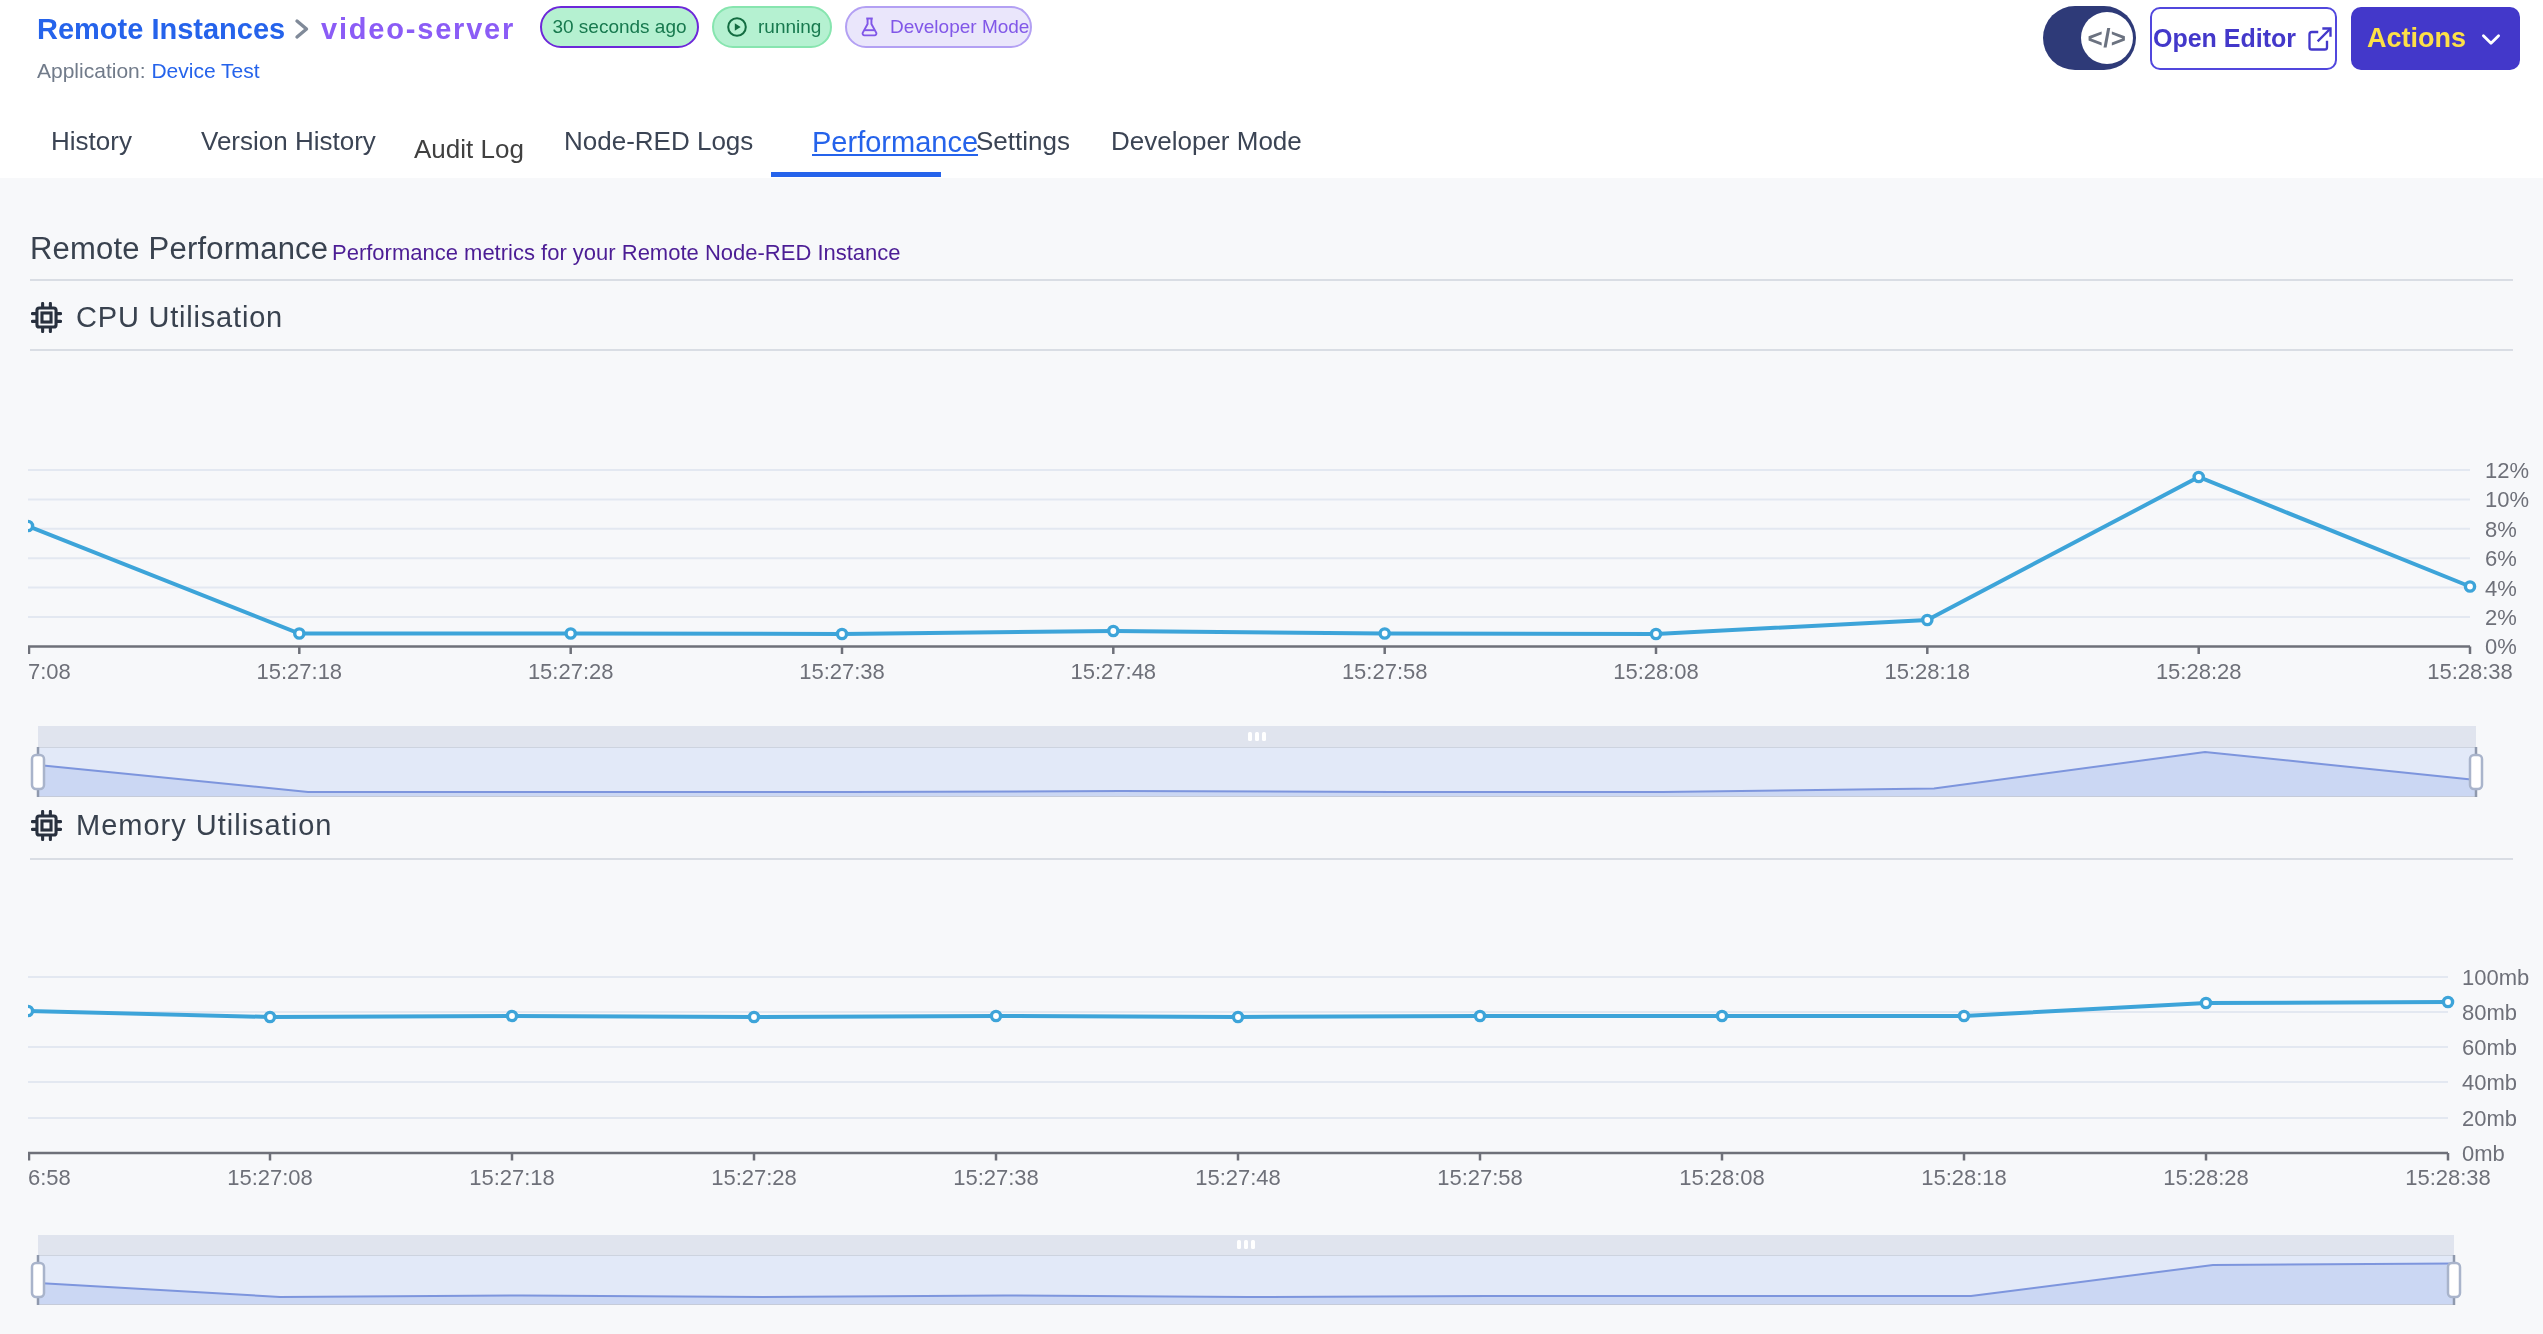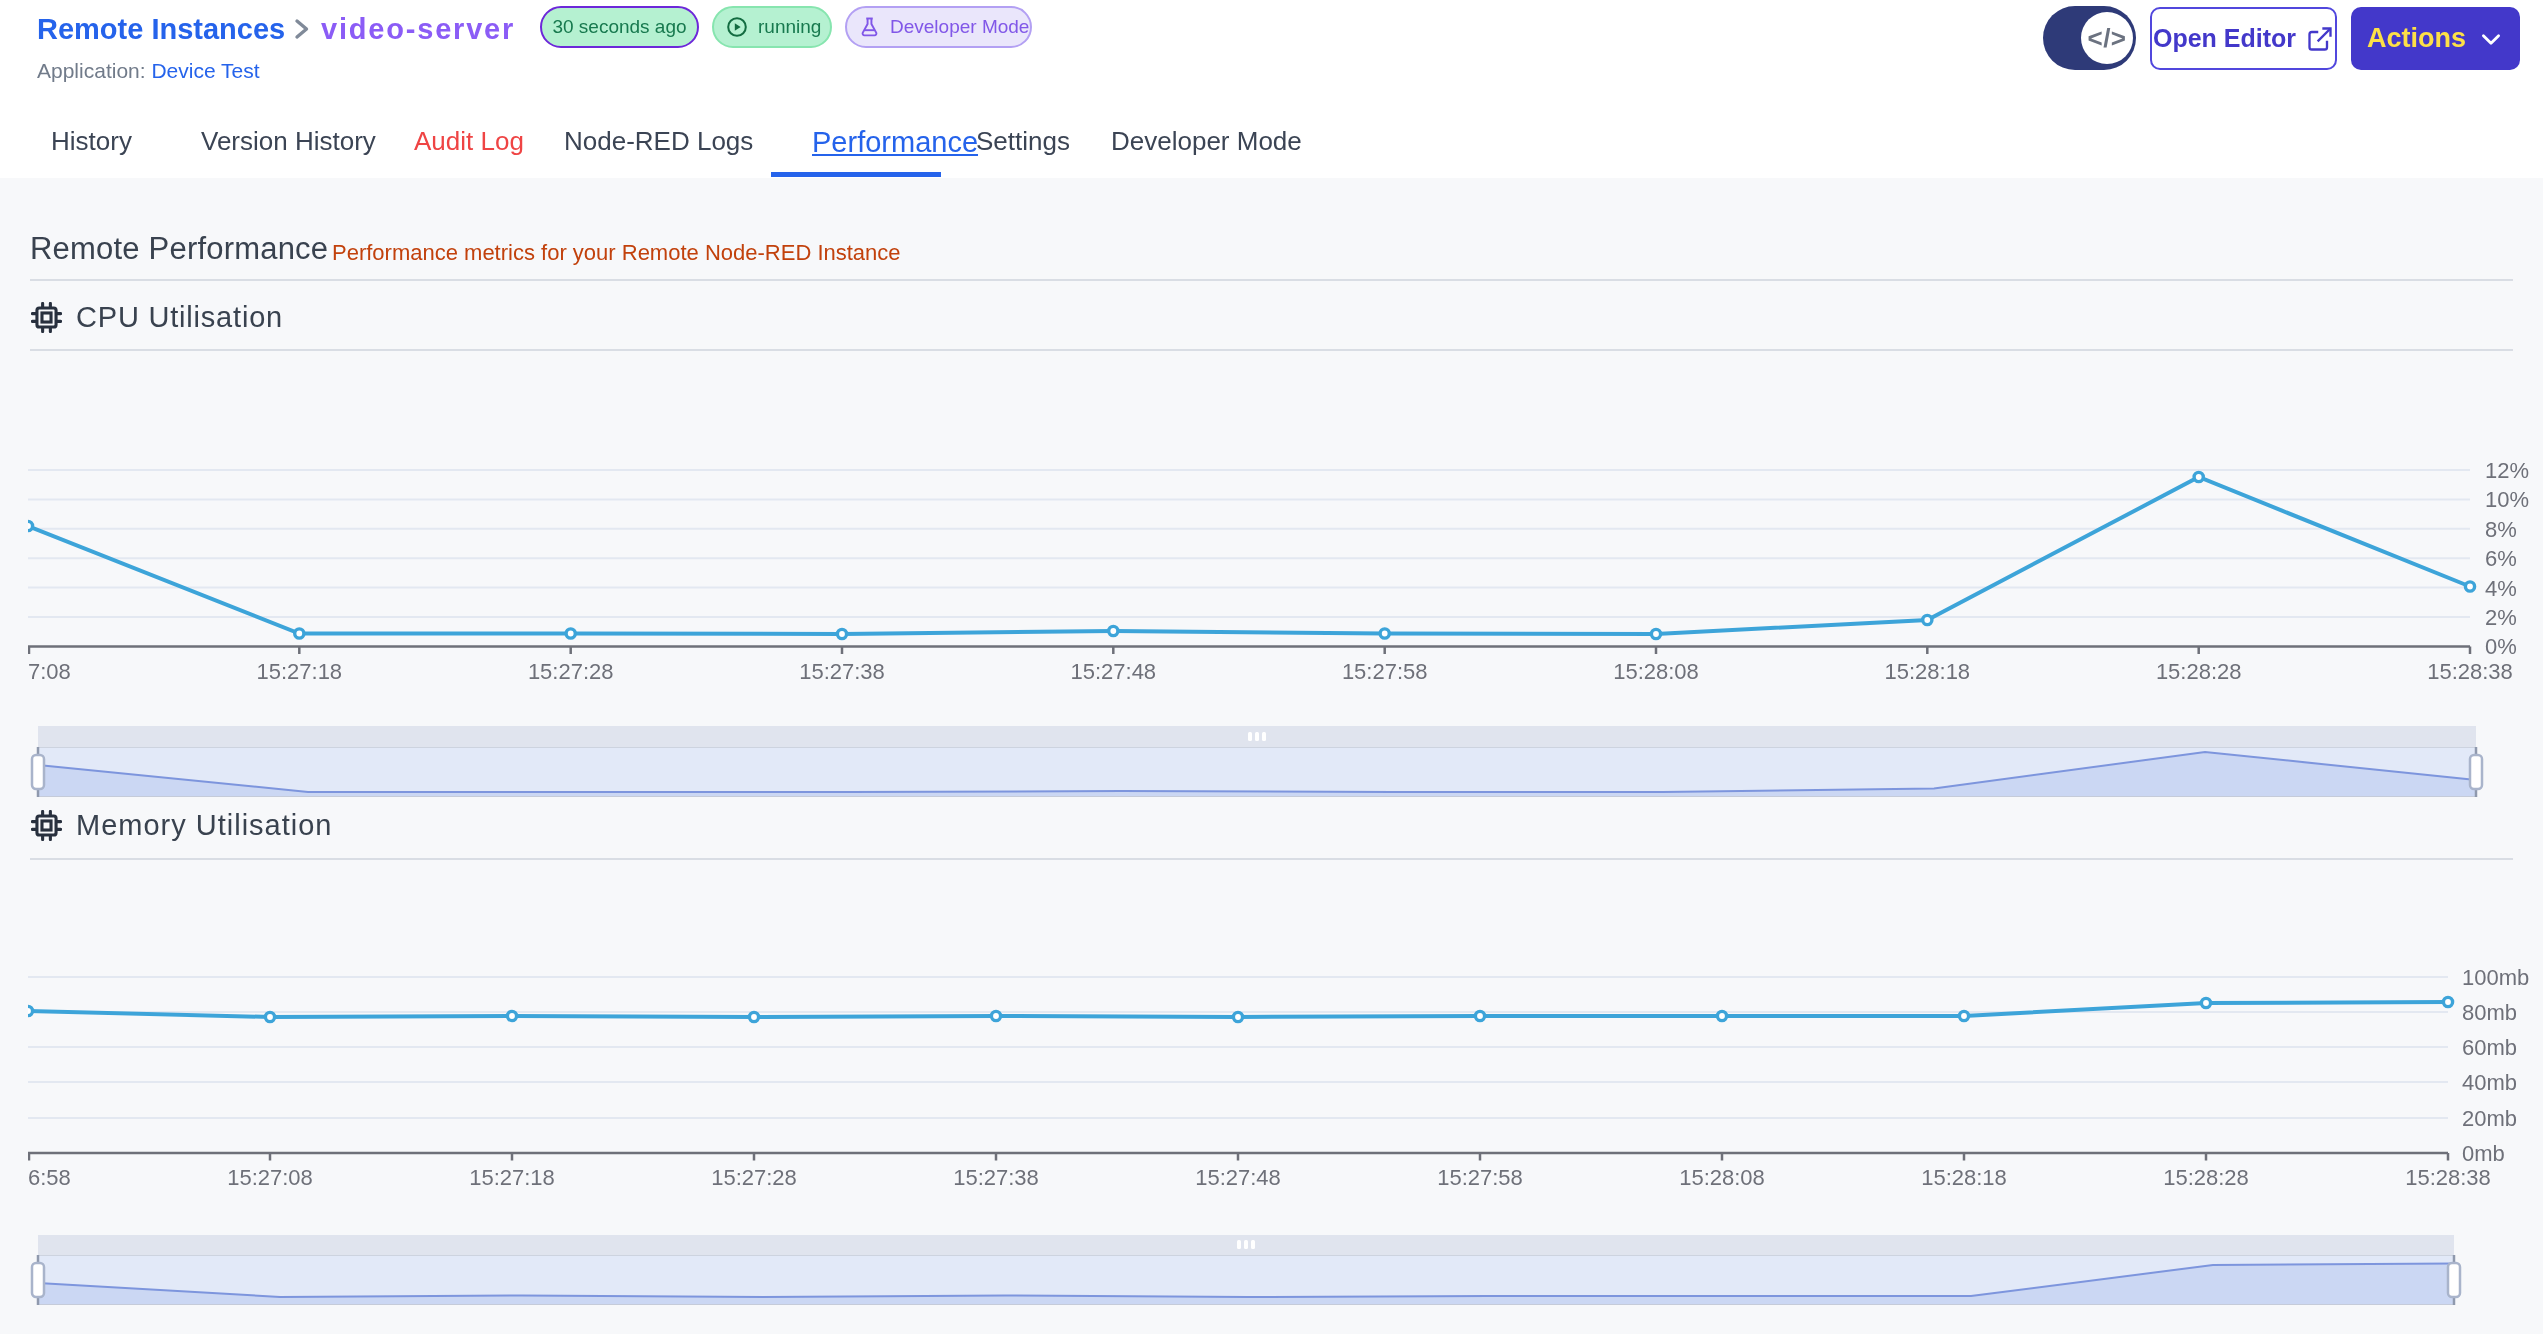--- a/index.html
+++ b/index.html
@@ -55,33 +55,33 @@
 
   <div class="abs" style="left:2351px; top:7px; width:169px; height:63px; border-radius:10px; background:#4338ca; display:flex; align-items:center; justify-content:center;">
     <span style="font-size:27px; font-weight:700; color:#fde047;">Actions</span>
     <svg style="margin-left:12px;" width="26" height="26" viewBox="0 0 24 24" fill="none" stroke="#ffffff" stroke-width="2.6" stroke-linecap="round" stroke-linejoin="round">
       <path d="M5 9 L12 16 L19 9"></path>
     </svg>
   </div>
 
   <div class="abs" style="left:51px;   top:126px; font-size:26px; color:#3b4454;">History</div>
   <div class="abs" style="left:201px;  top:126px; font-size:26px; color:#3b4454;">Version History</div>
-  <div class="abs" style="left:414px;  top:126px; font-size:26px; color:#ef4444;">Audit Log</div>
+  <div class="abs" style="left:414px;  top:134px; font-size:26px; color:#404040;">Audit Log</div>
   <div class="abs" style="left:564px;  top:126px; font-size:26px; color:#3b4454;">Node-RED Logs</div>
   <div class="abs" style="left:812px;  top:126px; font-size:29px; color:#2563eb;text-decoration:underline;">Performance</div>
   <div class="abs" style="left:976px;  top:126px; font-size:26px; color:#3b4454;">Settings</div>
   <div class="abs" style="left:1111px; top:126px; font-size:26px; color:#3b4454;">Developer Mode</div>
   <div class="abs" style="left:771px; top:172px; width:170px; height:5px; background:#2563eb;"></div>
 
   <div class="abs" style="left:0; top:178px; width:2543px; height:6px; background:#f7f8fa;"></div>
 
   <div id="content">
 
     <div class="abs" style="left:30px; top:49px; font-size:31px; color:#39424f; letter-spacing:0.2px;">Remote Performance</div>
-    <div class="abs" style="left:332px; top:58px; font-size:22px; color:#c2410c;">Performance metrics for your Remote Node-RED Instance</div>
+    <div class="abs" style="left:332px; top:58px; font-size:22px; color:#4c1d95;">Performance metrics for your Remote Node-RED Instance</div>
     <div class="hairline" style="top:97px;"></div>
 
     <svg class="abs" style="left:31px; top:120px;" width="31" height="31" viewBox="0 0 24 24" fill="none" stroke="#28303e" stroke-width="2.4" stroke-linecap="round">
       <rect x="4.6" y="4.6" width="14.8" height="14.8" rx="1.8"></rect>
       <rect x="8.5" y="8.5" width="7" height="7"></rect>
       <path d="M9 1.1v3M15 1.1v3M9 19.9v3M15 19.9v3M1.1 9h3M1.1 15h3M19.9 9h3M19.9 15h3"></path>
     </svg>
     <div class="abs" style="left:76px; top:119px; font-size:29px; color:#39424f; letter-spacing:0.8px;">CPU Utilisation</div>
     <div class="hairline" style="top:167px;"></div>
 

